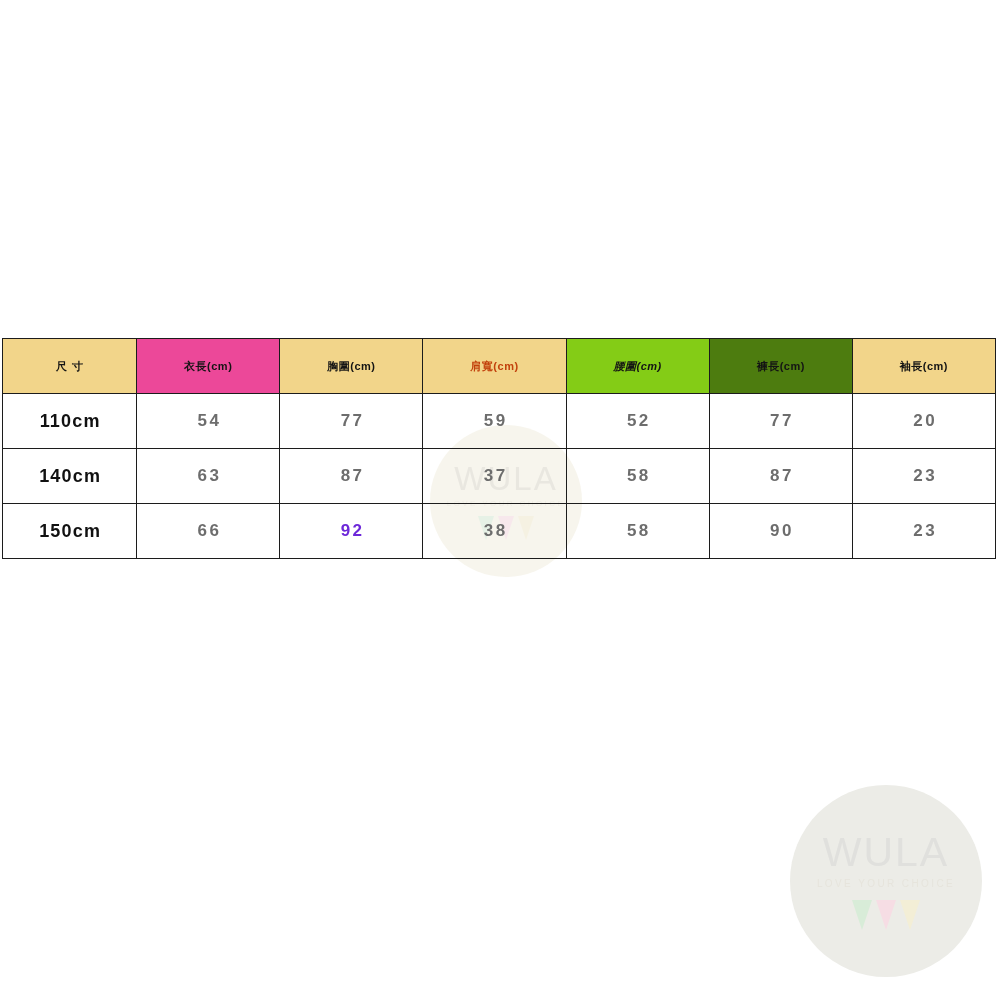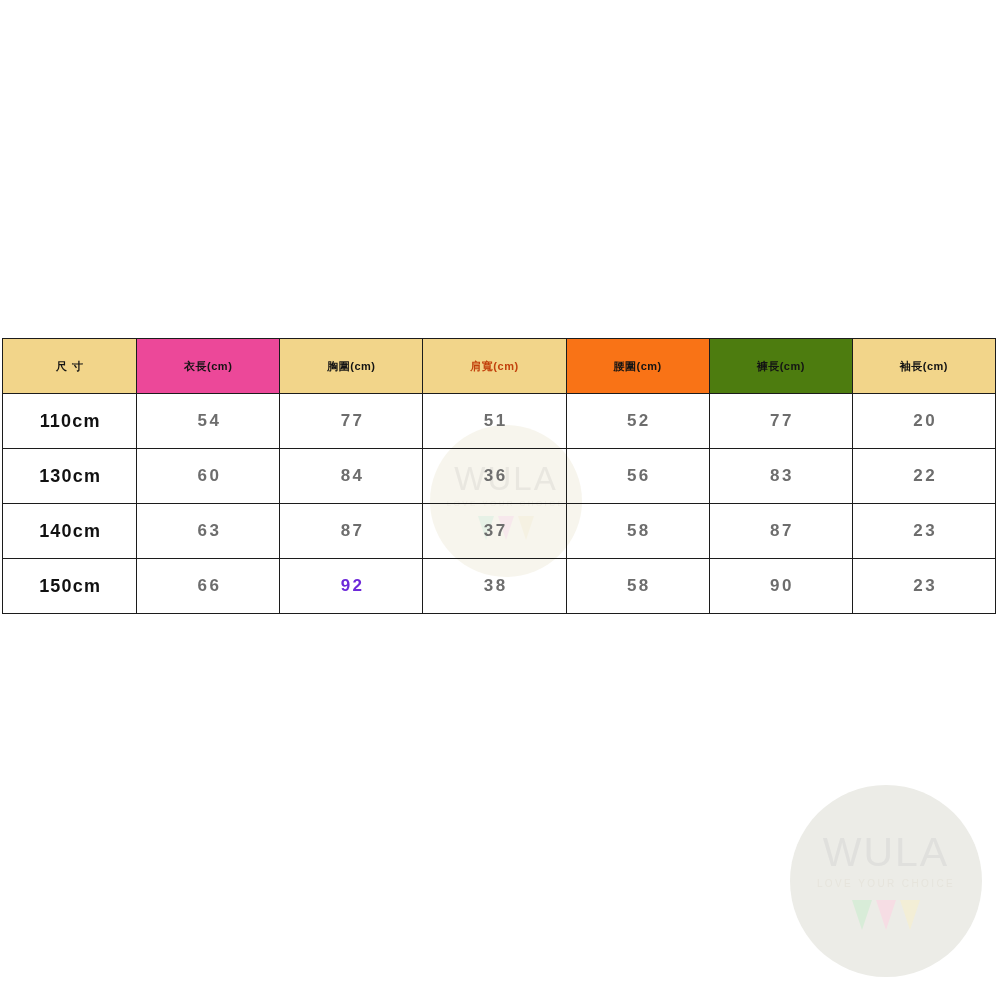--- a/index.html
+++ b/index.html
@@ -169,43 +169,34 @@
       <col class="c-data">
         <col class="c-data">
         <col class="c-data">
     </colgroup>
     <thead>
       <tr>
         <th class="col-size" style="background: rgb(242, 213, 138); color: rgb(20, 20, 20); border-color: rgb(28, 28, 28);">尺寸</th>
         <th style="background: #ec4899; color: rgb(20, 20, 20); border-color: rgb(28, 28, 28);">衣長(cm)</th>
         <th style="background: rgb(242, 213, 138); color: rgb(20, 20, 20); border-color: rgb(28, 28, 28);">胸圍(cm)</th>
         <th style="background: rgb(242, 213, 138); color: #c2410c; border-color: rgb(28, 28, 28);">肩寬(cm)</th>
-        <th style="background: #f97316; color: rgb(20, 20, 20); border-color: rgb(28, 28, 28);">腰圍(cm)</th>
+        <th style="background: #84cc16; color: rgb(20, 20, 20); border-color: rgb(28, 28, 28); font-style: italic;">腰圍(cm)</th>
         <th style="background: #4d7c0f; color: rgb(20, 20, 20); border-color: rgb(28, 28, 28);">褲長(cm)</th>
         <th style="background: rgb(242, 213, 138); color: rgb(20, 20, 20); border-color: rgb(28, 28, 28);">袖長(cm)</th>
       </tr>
     </thead>
     <tbody>
       <tr>
         <td class="row-head" style="border-color: rgb(28, 28, 28); color: rgb(17, 17, 17);">110cm</td>
         <td style="border-color: rgb(28, 28, 28); color: rgb(109, 109, 109);">54</td>
         <td style="border-color: rgb(28, 28, 28); color: rgb(109, 109, 109);">77</td>
-        <td style="border-color: rgb(28, 28, 28); color: rgb(109, 109, 109);">51</td>
+        <td style="border-color: rgb(28, 28, 28); color: rgb(109, 109, 109);">59</td>
         <td style="border-color: rgb(28, 28, 28); color: rgb(109, 109, 109);">52</td>
         <td style="border-color: rgb(28, 28, 28); color: rgb(109, 109, 109);">77</td>
         <td style="border-color: rgb(28, 28, 28); color: rgb(109, 109, 109);">20</td>
-      </tr>
-      <tr>
-        <td class="row-head" style="border-color: rgb(28, 28, 28); color: rgb(17, 17, 17);">130cm</td>
-        <td style="border-color: rgb(28, 28, 28); color: rgb(109, 109, 109);">60</td>
-        <td style="border-color: rgb(28, 28, 28); color: rgb(109, 109, 109);">84</td>
-        <td style="border-color: rgb(28, 28, 28); color: rgb(109, 109, 109);">36</td>
-        <td style="border-color: rgb(28, 28, 28); color: rgb(109, 109, 109);">56</td>
-        <td style="border-color: rgb(28, 28, 28); color: rgb(109, 109, 109);">83</td>
-        <td style="border-color: rgb(28, 28, 28); color: rgb(109, 109, 109);">22</td>
       </tr>
       <tr>
         <td class="row-head" style="border-color: rgb(28, 28, 28); color: rgb(17, 17, 17);">140cm</td>
         <td style="border-color: rgb(28, 28, 28); color: rgb(109, 109, 109);">63</td>
         <td style="border-color: rgb(28, 28, 28); color: rgb(109, 109, 109);">87</td>
         <td style="border-color: rgb(28, 28, 28); color: rgb(109, 109, 109);">37</td>
         <td style="border-color: rgb(28, 28, 28); color: rgb(109, 109, 109);">58</td>
         <td style="border-color: rgb(28, 28, 28); color: rgb(109, 109, 109);">87</td>
         <td style="border-color: rgb(28, 28, 28); color: rgb(109, 109, 109);">23</td>
       </tr>

